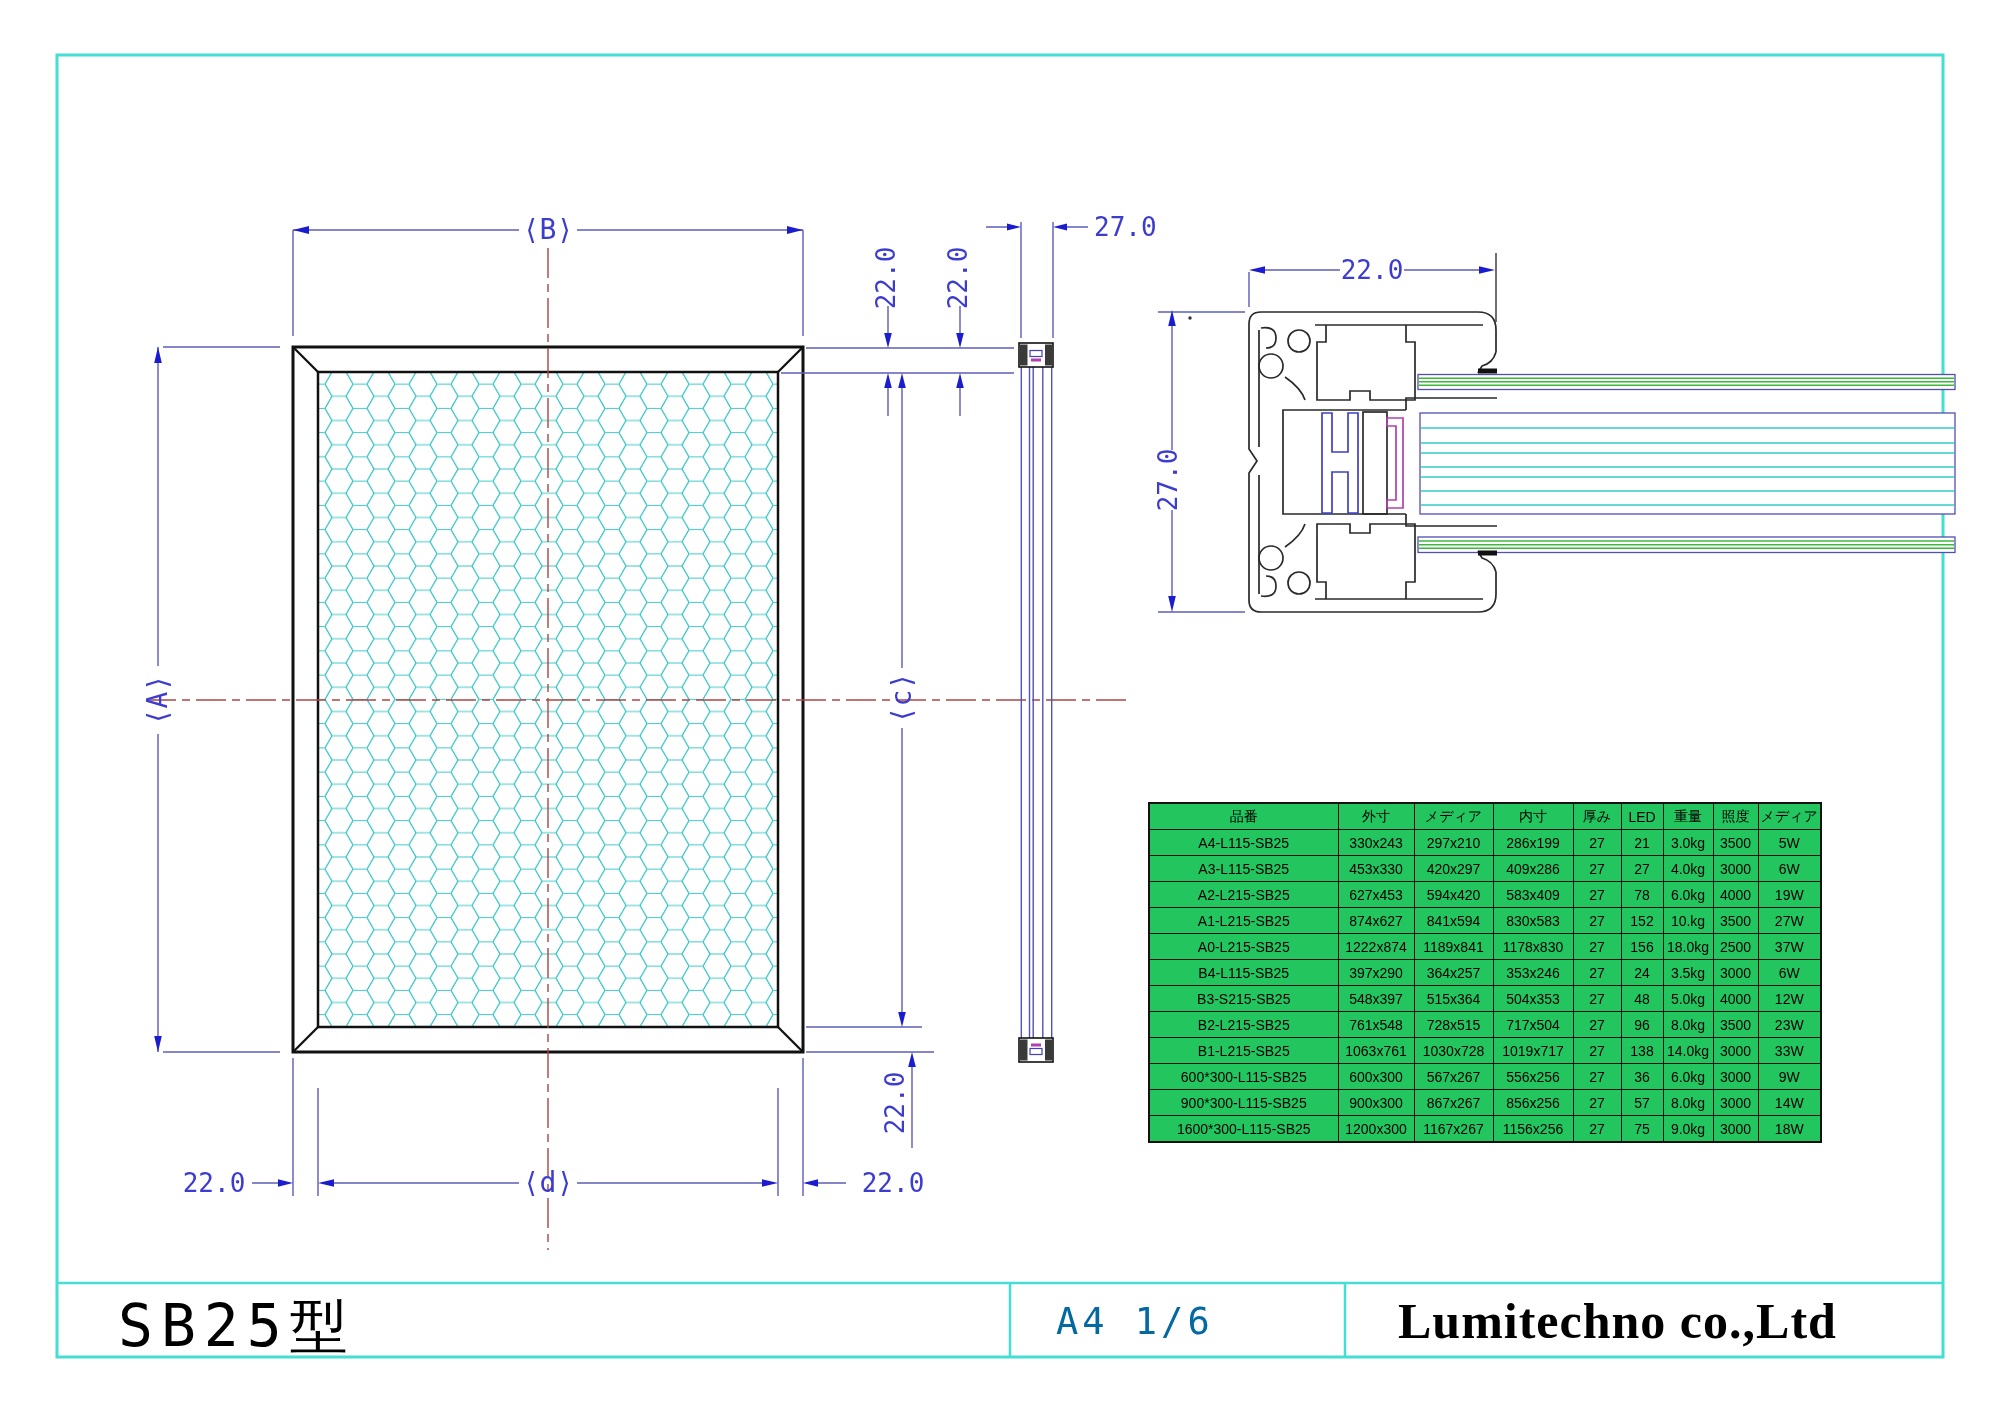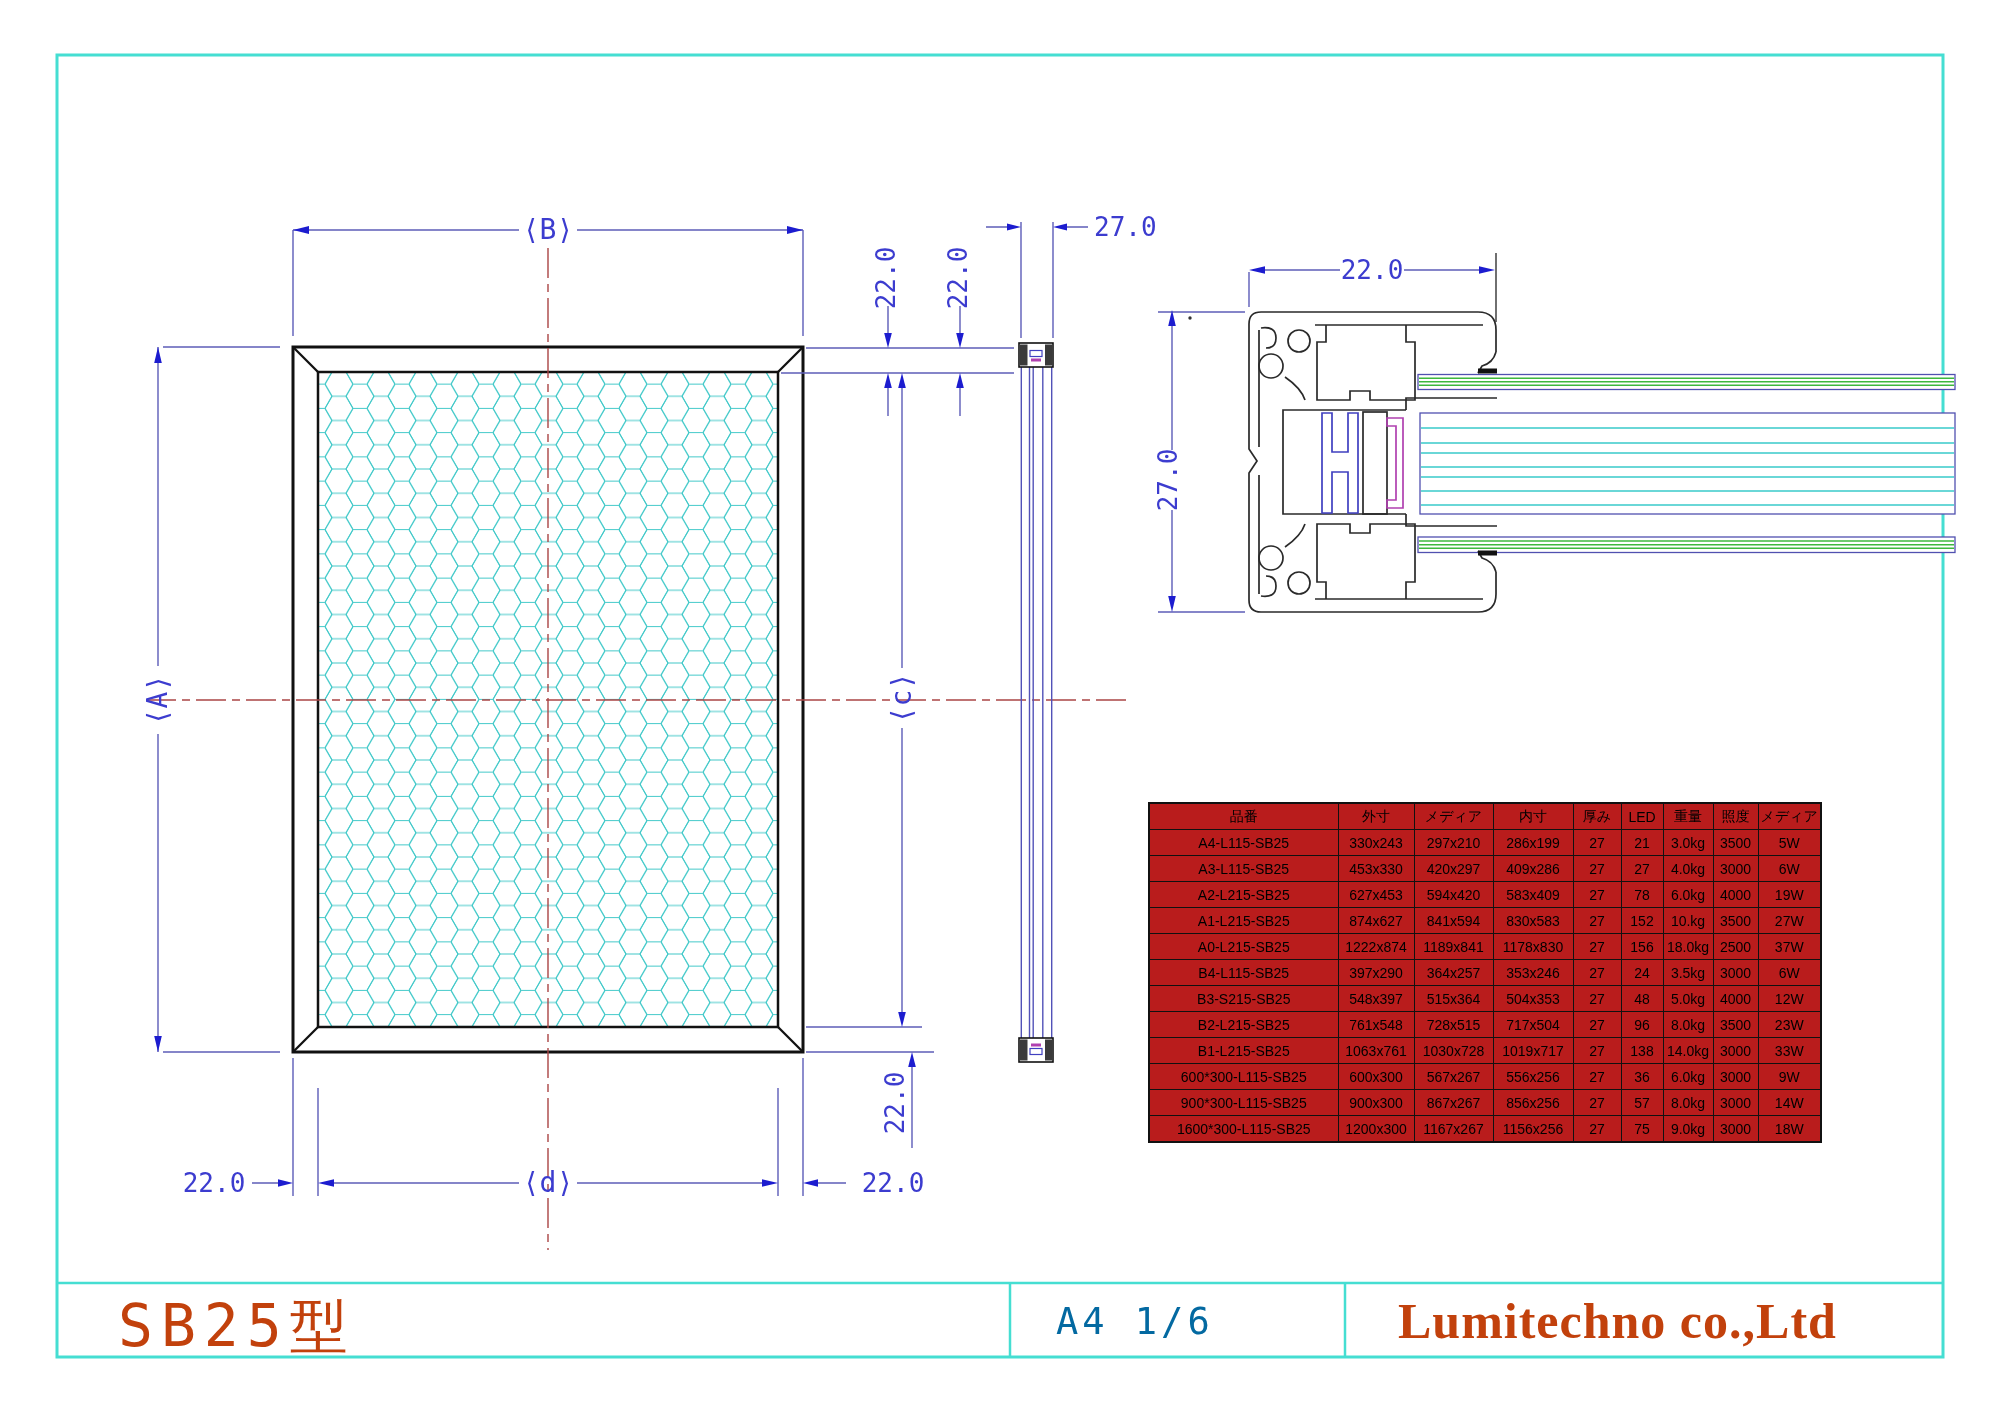--- a/index.html
+++ b/index.html
@@ -1,27 +1,27 @@
 <!DOCTYPE html>
 <html><head>
 <meta charset="utf-8">
 <style>
   html,body{margin:0;padding:0;background:#fff;}
   #page{position:relative;width:2000px;height:1414px;background:#ffffff;overflow:hidden;
         font-family:"Liberation Sans","DejaVu Sans",sans-serif;}
   #page svg{position:absolute;left:0;top:0;}
   
   #spec-table-wrap{position:absolute;left:1148px;top:802px;}
-  table.spec{border-collapse:collapse;table-layout:fixed;width:672px;background:#b91c1c;
+  table.spec{border-collapse:collapse;table-layout:fixed;width:672px;background:#22c55e;
              border:2px solid #111;}
   table.spec th,table.spec td{border:1px solid #111;height:25px;padding:0 2px;
              font-family:"Liberation Sans","DejaVu Sans",sans-serif;font-size:14px;color:#000;
              text-align:center;white-space:nowrap;overflow:hidden;font-weight:normal;}
   
-  .tb-text{position:absolute;color:#c2410c;white-space:nowrap;}
+  .tb-text{position:absolute;color:#000000;white-space:nowrap;}
   #model-label{left:118px;top:1288px;font-family:"DejaVu Sans Mono","DejaVu Sans",monospace;
                font-size:58px;letter-spacing:8px;font-weight:400;}
   #sheet-label{left:1056px;top:1300px;font-family:"DejaVu Sans Mono","DejaVu Sans",monospace;
                font-size:37px;letter-spacing:4px;color:#0369a1;}
   #company-label{left:1398px;top:1292px;font-family:Liberation Serif, serif;
                font-size:50px;font-weight:700;letter-spacing:1px;}
   .dimtxt{font-family:"DejaVu Sans Mono","DejaVu Sans",monospace;fill:#3c3ccf;}
 </style>
 </head>
 <body>

